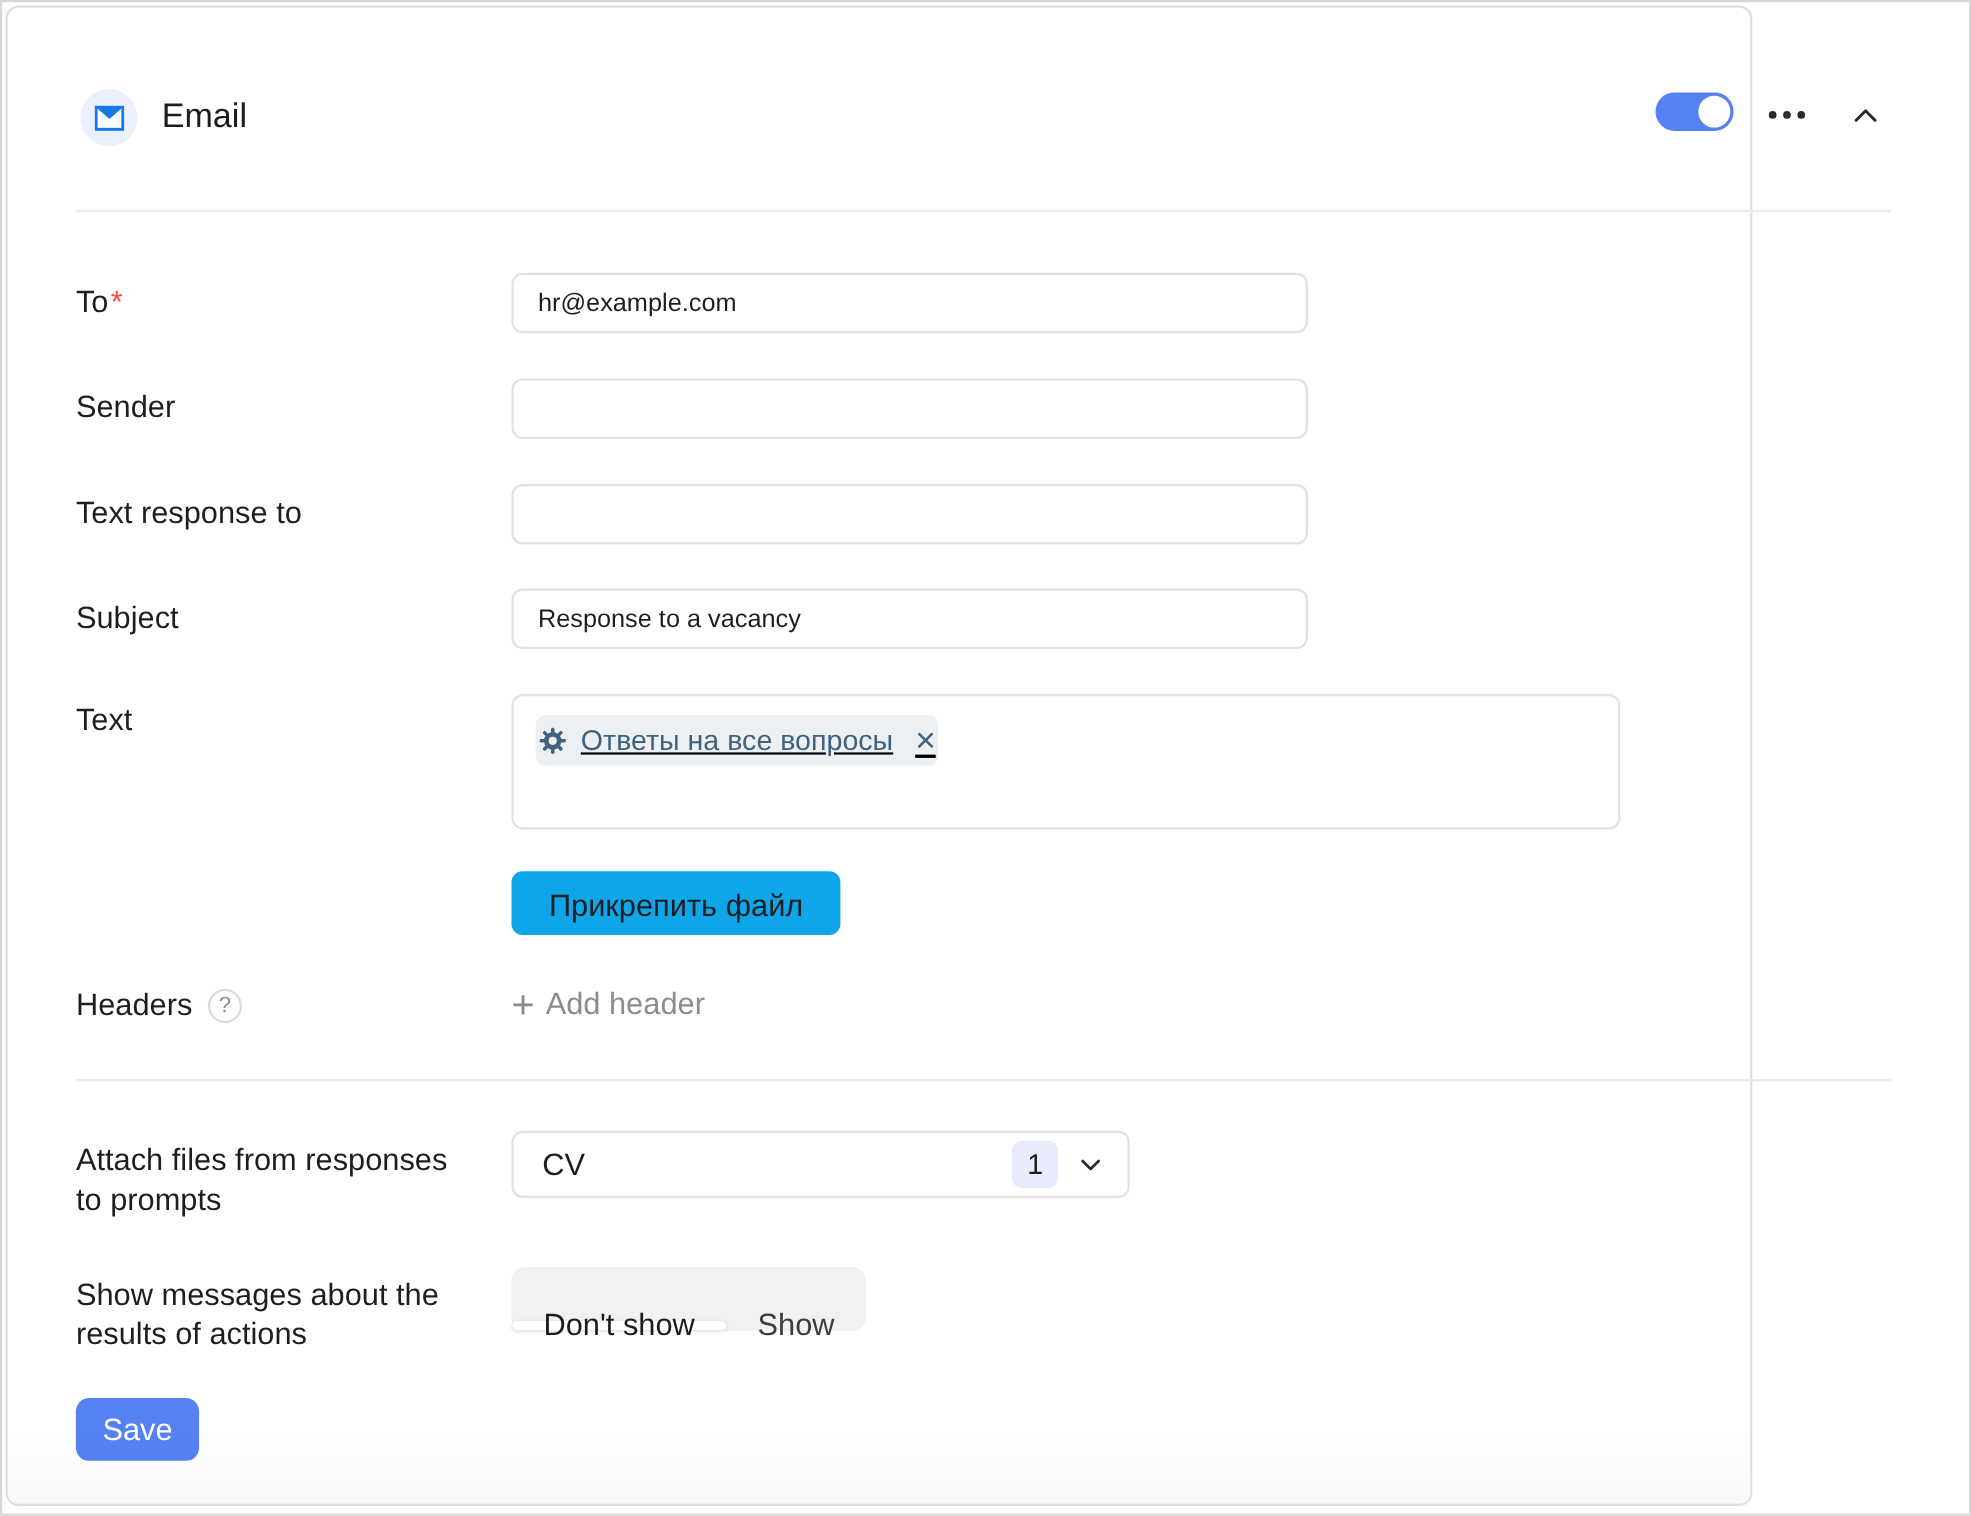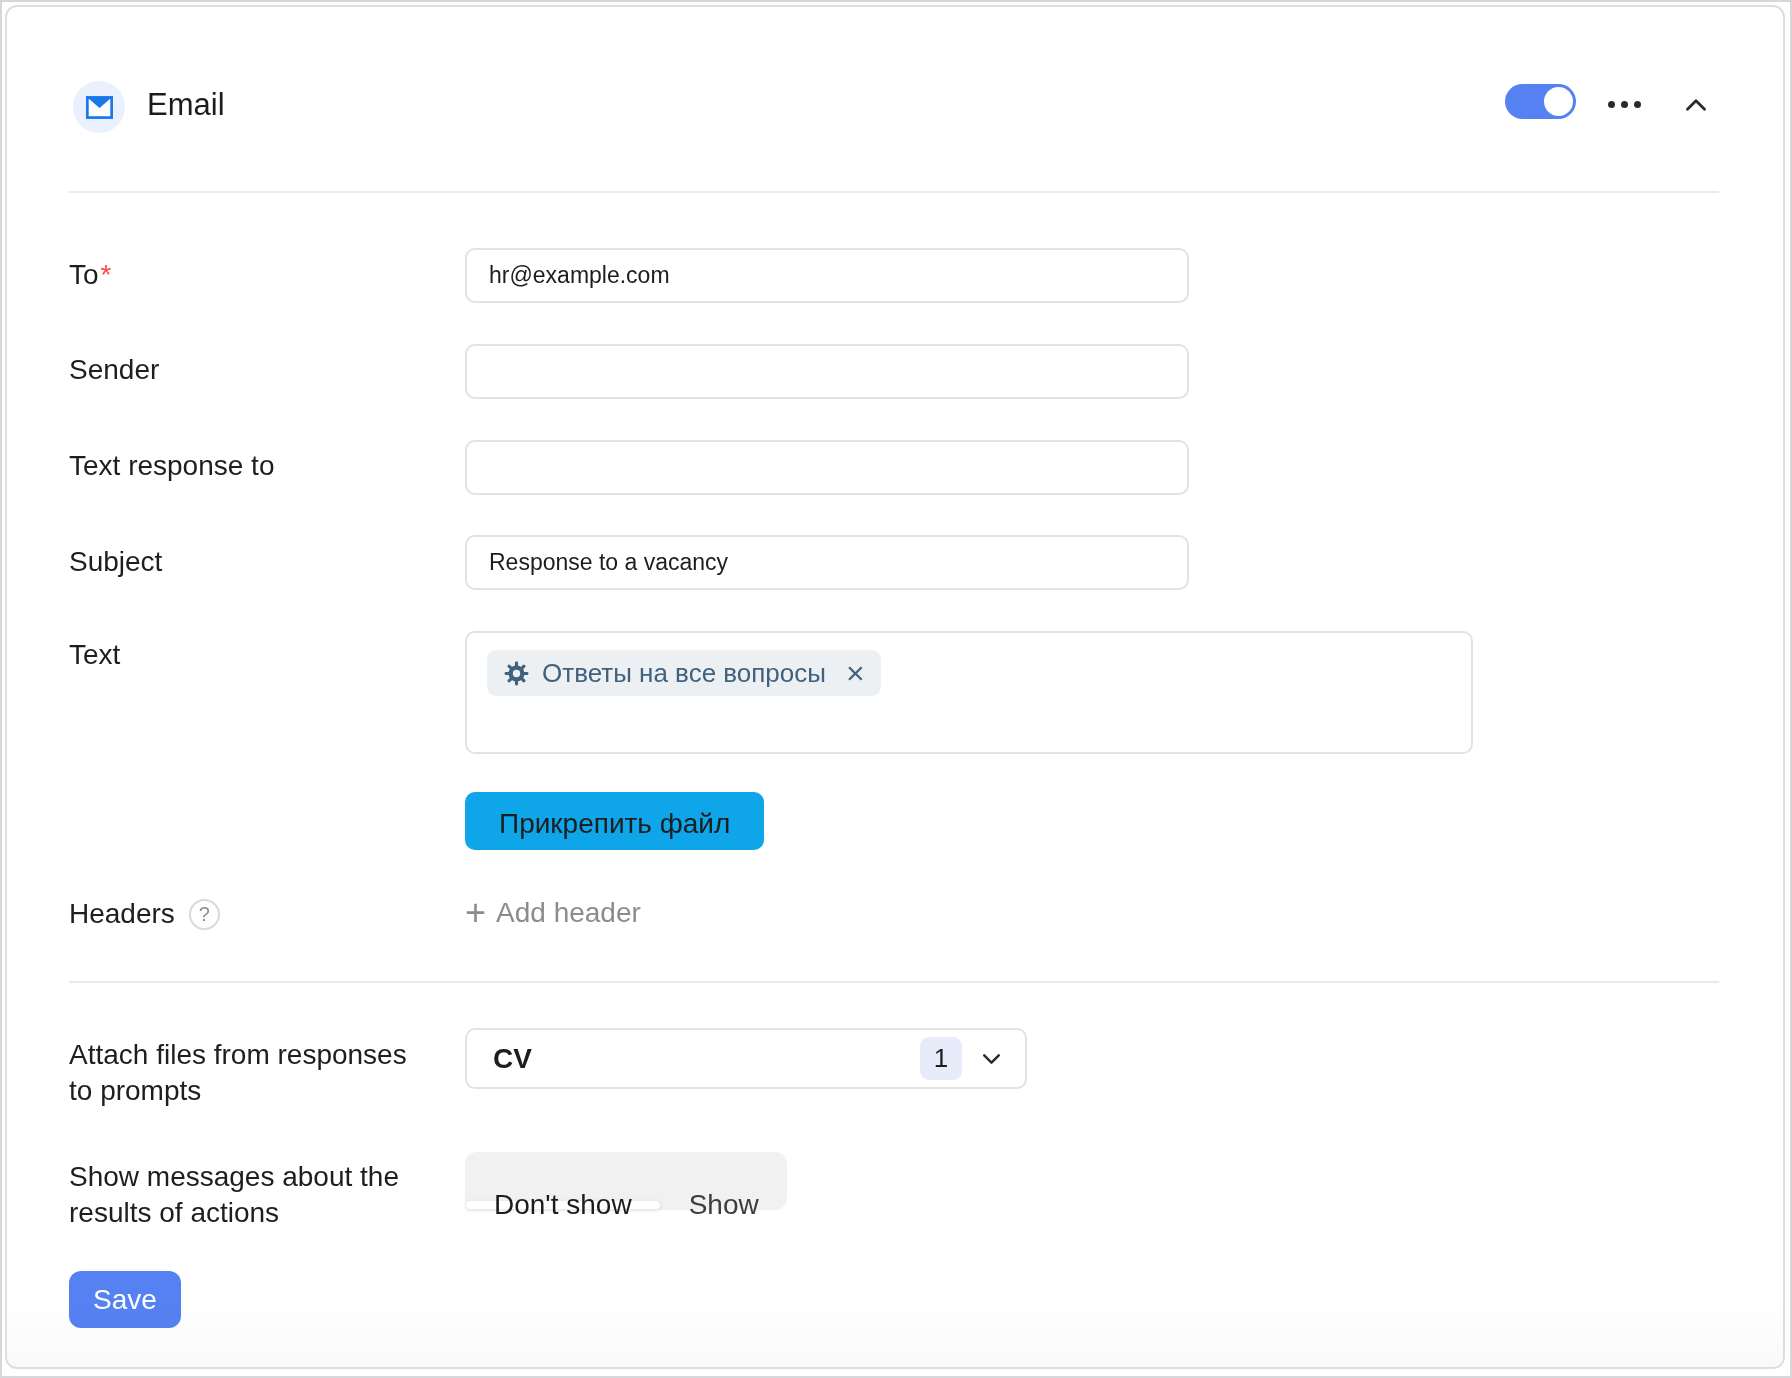--- a/index.html
+++ b/index.html
@@ -11,21 +11,21 @@
     overflow: hidden;
   }
   .frame {
     position: absolute; inset: 0;
     border: 2px solid #d6d7d9;
     pointer-events: none;
   }
   .card {
     position: absolute;
     left: 5px; top: 5px;
-    width: 1780px; height: 1364px;
+    width: 1588px; height: 1364px;
     background: #ffffff;
     border: 2px solid #dddee0;
     border-radius: 12px;
     box-sizing: border-box;
   }
   .card::after {
     content: "";
     position: absolute; left: 0; right: 0; bottom: 0; height: 70px;
     background: linear-gradient(to bottom, rgba(0,0,0,0), rgba(0,0,0,0.025));
     border-radius: 0 0 12px 12px;
@@ -95,21 +95,21 @@
     width: 1008px; height: 123px;
     box-sizing: border-box;
     border: 2px solid #e1e2e4; border-radius: 10px;
     background: #fff; cursor: text;
   }
   .chip {
     position: absolute; left: 20px; top: 17px;
     height: 46px; border-radius: 9px;
     background: #edf0f3;
     display: flex; align-items: center;
-    padding: 0 16px; gap: 12px;
+    padding: 0 2px; gap: 12px; text-decoration: underline;
   }
   .chip-label { font-size: 26px; color: #40627e; white-space: nowrap; }
   .chip-close { font-size: 32px; color: #40627e; margin-left: 8px; line-height: 1; cursor: pointer; }
 
   .attach-btn {
     position: absolute; left: 458px; top: 785px;
     height: 58px; border: none; border-radius: 10px;
     background: #0ea5e9; color: #1d1e20;
     font-size: 28px; font-family: "Liberation Sans", sans-serif;
     padding: 16px 34px; cursor: pointer;
@@ -131,21 +131,21 @@
 
   .two-line-label { width: 360px; }
 
   .select-box {
     position: absolute; left: 458px; top: 1021px;
     width: 562px; height: 61px; box-sizing: border-box;
     border: 2px solid #e1e2e4; border-radius: 10px;
     display: flex; align-items: center;
     padding: 0 20px 0 26px; cursor: pointer; background: #fff;
   }
-  .select-value { font-size: 28px; color: #1c1d1f; flex: 1; font-weight: bold; }
+  .select-value { font-size: 28px; color: #1c1d1f; flex: 1; }
   .count-badge {
     min-width: 42px; height: 43px; border-radius: 9px;
     background: #e8ecfa; color: #1c1d1f; font-size: 26px;
     display: inline-flex; align-items: center; justify-content: center;
     margin-right: 16px;
   }
 
   .segmented {
     position: absolute; left: 458px; top: 1145px;
     height: 58px; border-radius: 12px; background: #f1f1f2;

